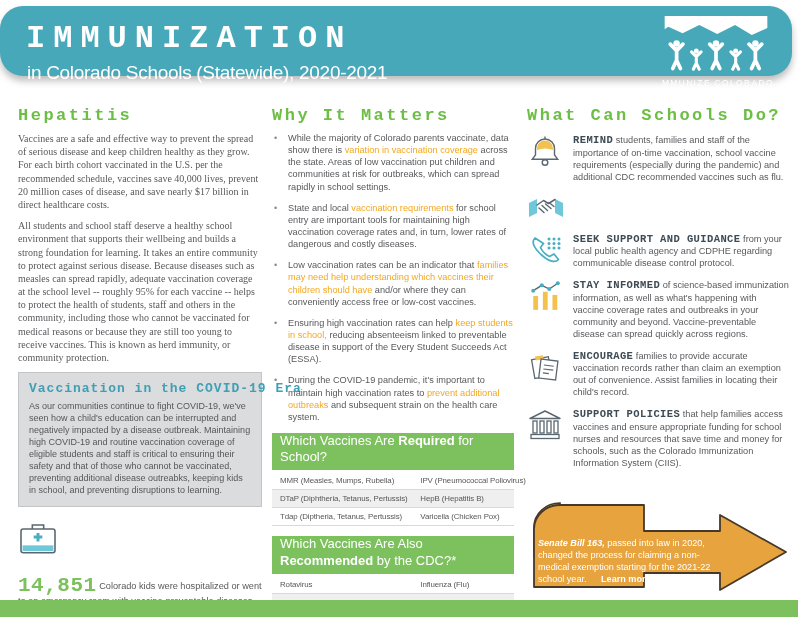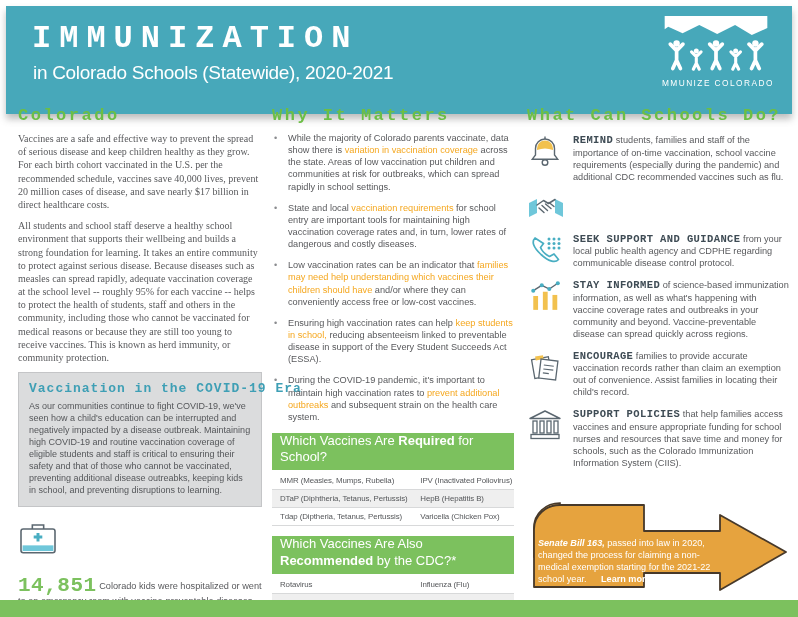--- a/index.html
+++ b/index.html
@@ -1,22 +1,22 @@
 <!DOCTYPE html>
 <html><head>
 <meta charset="utf-8">
 <style>
   * { margin:0; padding:0; box-sizing:border-box; }
   html,body { background:#fff; }
   .page { position:relative; width:798px; height:617px; background:#fff; overflow:hidden;
           font-family:"Liberation Sans", sans-serif; color:#58595C; }
 
   
-  .banner { position:absolute; left:6px; top:6px; right:6px; height:108px; background:#47A8BA;
-            box-shadow:0 5px 7px rgba(110,110,110,.45); }
+  .banner { position:absolute; left:0; top:6px; right:6px; height:70px; background:#47A8BA;
+            box-shadow:0 5px 7px rgba(110,110,110,.45);border-radius:23px; }
   .banner-title { position:absolute; left:26px; top:14px; color:#fff;
             font-family:"Liberation Mono", monospace; font-weight:700;
             font-size:32px; letter-spacing:8px; }
   .banner-sub { position:absolute; left:27px; top:56px; color:#fff;
             font-size:19px; letter-spacing:-0.3px; font-weight:400; }
   .logo { position:absolute; right:20px; top:10px; width:112px; height:74px; }
 
   
   .col1 { position:absolute; left:18px;  top:106px; width:244px; }
   .col2 { position:absolute; left:272px; top:106px; width:242px; }
@@ -106,21 +106,21 @@
         <g transform="translate(61.5,27)" stroke-width="2.6">
             <circle cx="0" cy="2.4" r="2.1" stroke="none"></circle>
             <path d="M0 6 V12.6 M0 7 L-4 3 M0 7 L4 3 M0 12.6 L-2.5 17.6 M0 12.6 L2.5 17.6" fill="none"></path>
           </g>
       </g>
       <text x="45" y="59" text-anchor="middle" fill="#ffffff" font-family="Liberation Sans, sans-serif" font-size="7" letter-spacing="1.2">IMMUNIZE COLORADO</text>
     </svg>
   </div>
 
   <div class="col1">
-    <div class="sec-h">Colorado</div>
+    <div class="sec-h">Hepatitis</div>
     <p class="body-p">Vaccines are a safe and effective way to prevent the spread of serious disease and keep children healthy as they grow. For each birth cohort vaccinated in the U.S. per the recommended schedule, vaccines save 40,000 lives, prevent 20 million cases of disease, and save nearly $17 billion in direct healthcare costs.</p>
     <p class="body-p">All students and school staff deserve a healthy school environment that supports their wellbeing and builds a strong foundation for learning. It takes an entire community to protect against serious disease. Because diseases such as measles can spread rapidly, adequate vaccination coverage at the school level -- roughly 95% for each vaccine -- helps to protect the health of students, staff and others in the community, including those who cannot be vaccinated for medical reasons or because they are still too young to receive vaccines. This is known as herd immunity, or community protection.</p>
     <div class="covid-box">
       <div class="covid-h">Vaccination in the COVID-19 Era</div>
       <div class="covid-b">As our communities continue to fight COVID-19, we've seen how a child's education can be interrupted and negatively impacted by a disease outbreak. Maintaining high COVID-19 and routine vaccination coverage of eligible students and staff is critical to ensuring their safety and that of those who cannot be vaccinated, preventing additional disease outreabks, keeping kids in school, and preventing disruptions to learning.</div>
     </div>
     <div id="stats">
         <div class="stat-row">
           <span class="stat-icon">
             <svg width="40" height="34" viewBox="0 0 34 30">
@@ -168,21 +168,21 @@
         <li class="why-bullet"><span>Low vaccination rates can be an indicator that </span><span class="hl">families may need help understanding which vaccines their children should have</span><span> and/or where they can conveniently access free or low-cost vaccines.</span></li>
         <li class="why-bullet"><span>Ensuring high vaccination rates can help </span><span class="hl">keep students in school,</span><span> reducing absenteeism linked to preventable disease in support of the Every Student Succeeds Act (ESSA).</span></li>
         <li class="why-bullet"><span>During the COVID-19 pandemic, it's important to maintain high vaccination rates to </span><span class="hl">prevent additional outbreaks</span><span> and subsequent strain on the health care system.</span></li>
       </ul>
 
     <div class="tbl">
       <div class="t-head"><span>Which Vaccines Are </span><b>Required</b><span> for School?</span></div>
       <div class="t-rows" id="required-rows">
           <div class="t-row">
             <div class="t-cell">MMR (Measles, Mumps, Rubella)</div>
-            <div class="t-cell">IPV (Inactivated Poliovirus)</div>
+            <div class="t-cell">IPV (Pneumococcal Poliovirus)</div>
           </div>
           <div class="t-row alt">
             <div class="t-cell">DTaP (Diphtheria, Tetanus, Pertussis)</div>
             <div class="t-cell">HepB (Hepatitis B)</div>
           </div>
           <div class="t-row">
             <div class="t-cell">Tdap (Diptheria, Tetanus, Pertussis)</div>
             <div class="t-cell">Varicella (Chicken Pox)</div>
           </div>
         </div>

